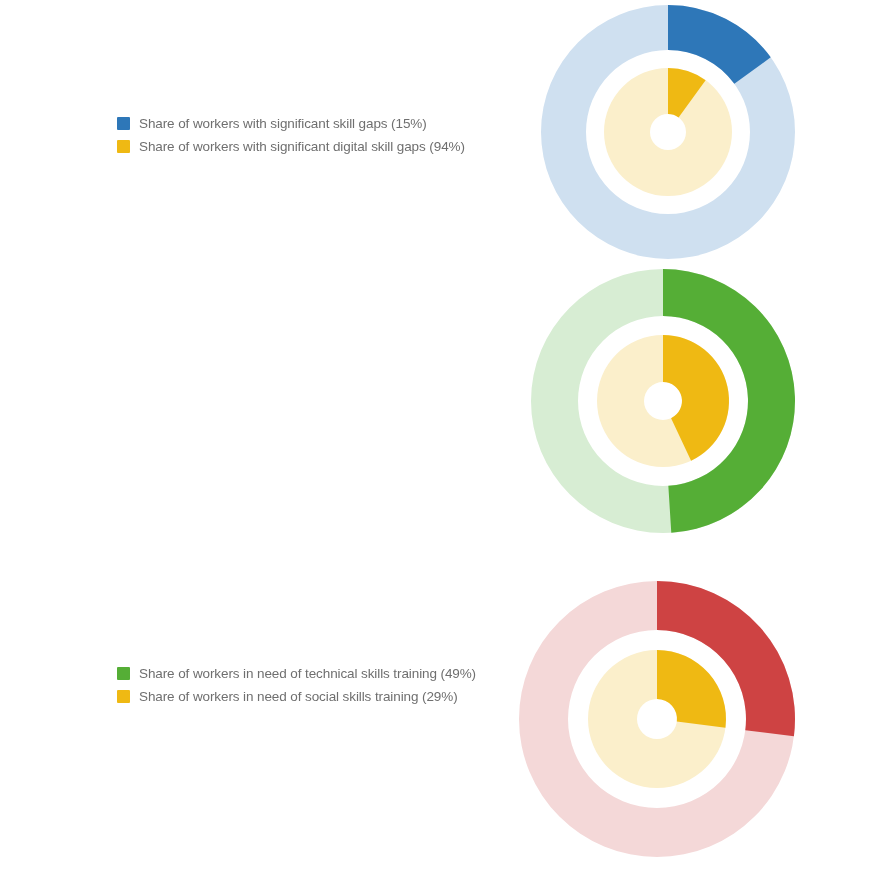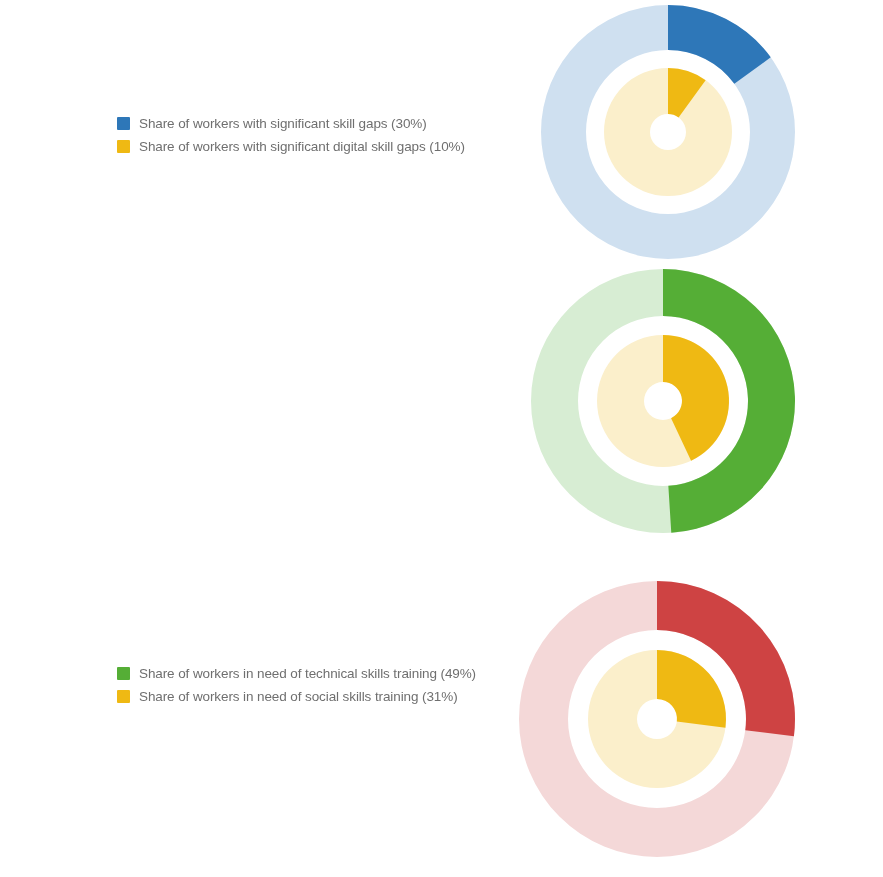--- a/index.html
+++ b/index.html
@@ -31,46 +31,46 @@
   .donut-wrap{position:absolute;}
   .donut-wrap svg{display:block;overflow:visible;}
 </style>
 </head>
 <body>
 
 <div class="panel" id="panel-0">
   <div class="legend" id="legend-0">
       <div class="legend-row">
         <span class="swatch" style="background: rgb(46, 119, 184);"></span>
-        <span class="legend-label">Share of workers with significant skill gaps (30%)</span>
+        <span class="legend-label">Share of workers with significant skill gaps (15%)</span>
       </div>
       <div class="legend-row">
         <span class="swatch" style="background: rgb(239, 185, 19);"></span>
-        <span class="legend-label">Share of workers with significant digital skill gaps (10%)</span>
+        <span class="legend-label">Share of workers with significant digital skill gaps (94%)</span>
       </div>
     </div>
   <div class="donut-wrap" id="donut-0" style="left: 537px; top: 1px; width: 262px; height: 262px;">
       <svg width="262" height="262" viewBox="0 0 262 262">
         <path d="M 4 131 a 127 127 0 1 0 254 0 a 127 127 0 1 0 -254 0 Z M 49 131 a 82 82 0 1 1 164 0 a 82 82 0 1 1 -164 0 Z" fill="#CFE0F0"></path>
         <path d="M 131 4 A 127 127 0 0 1 233.74515828561834 56.351272958855915 L 197.3393935387457 82.8016093120172 A 82 82 0 0 0 131 49 Z" fill="#2E77B8"></path>
         <path d="M 67 131 a 64 64 0 1 0 128 0 a 64 64 0 1 0 -128 0 Z M 113 131 a 18 18 0 1 1 36 0 a 18 18 0 1 1 -36 0 Z" fill="#FBEFCB"></path>
         <path d="M 131 67 A 64 64 0 0 1 168.6182561467183 79.22291236000336 L 141.58013454126453 116.43769410125094 A 18 18 0 0 0 131 113 Z" fill="#EFB913"></path>
       </svg>
     </div>
 </div>
 
 <div class="panel" id="panel-1">
   <div class="legend" id="legend-1">
       <div class="legend-row">
         <span class="swatch" style="background: rgb(85, 174, 54);"></span>
         <span class="legend-label">Share of workers in need of technical skills training (49%)</span>
       </div>
       <div class="legend-row">
         <span class="swatch" style="background: rgb(239, 185, 19);"></span>
-        <span class="legend-label">Share of workers in need of social skills training (31%)</span>
+        <span class="legend-label">Share of workers in need of social skills training (29%)</span>
       </div>
     </div>
   <div class="donut-wrap" id="donut-1" style="left: 527px; top: 1px; width: 272px; height: 272px;">
       <svg width="272" height="272" viewBox="0 0 272 272">
         <path d="M 4 136 a 132 132 0 1 0 264 0 a 132 132 0 1 0 -264 0 Z M 51 136 a 85 85 0 1 1 170 0 a 85 85 0 1 1 -170 0 Z" fill="#D7EDD3"></path>
         <path d="M 136 4 A 132 132 0 0 1 144.28834857786939 267.7395281525319 L 141.33719415999164 220.8322719164031 A 85 85 0 0 0 136 51 Z" fill="#55AE36"></path>
         <path d="M 70 136 a 66 66 0 1 0 132 0 a 66 66 0 1 0 -132 0 Z M 117 136 a 19 19 0 1 1 38 0 a 19 19 0 1 1 -38 0 Z" fill="#FBEFCB"></path>
         <path d="M 136 70 A 66 66 0 0 1 164.10143324329482 195.7185854627573 L 144.08980653973637 153.19171399685436 A 19 19 0 0 0 136 117 Z" fill="#EFB913"></path>
       </svg>
     </div>

